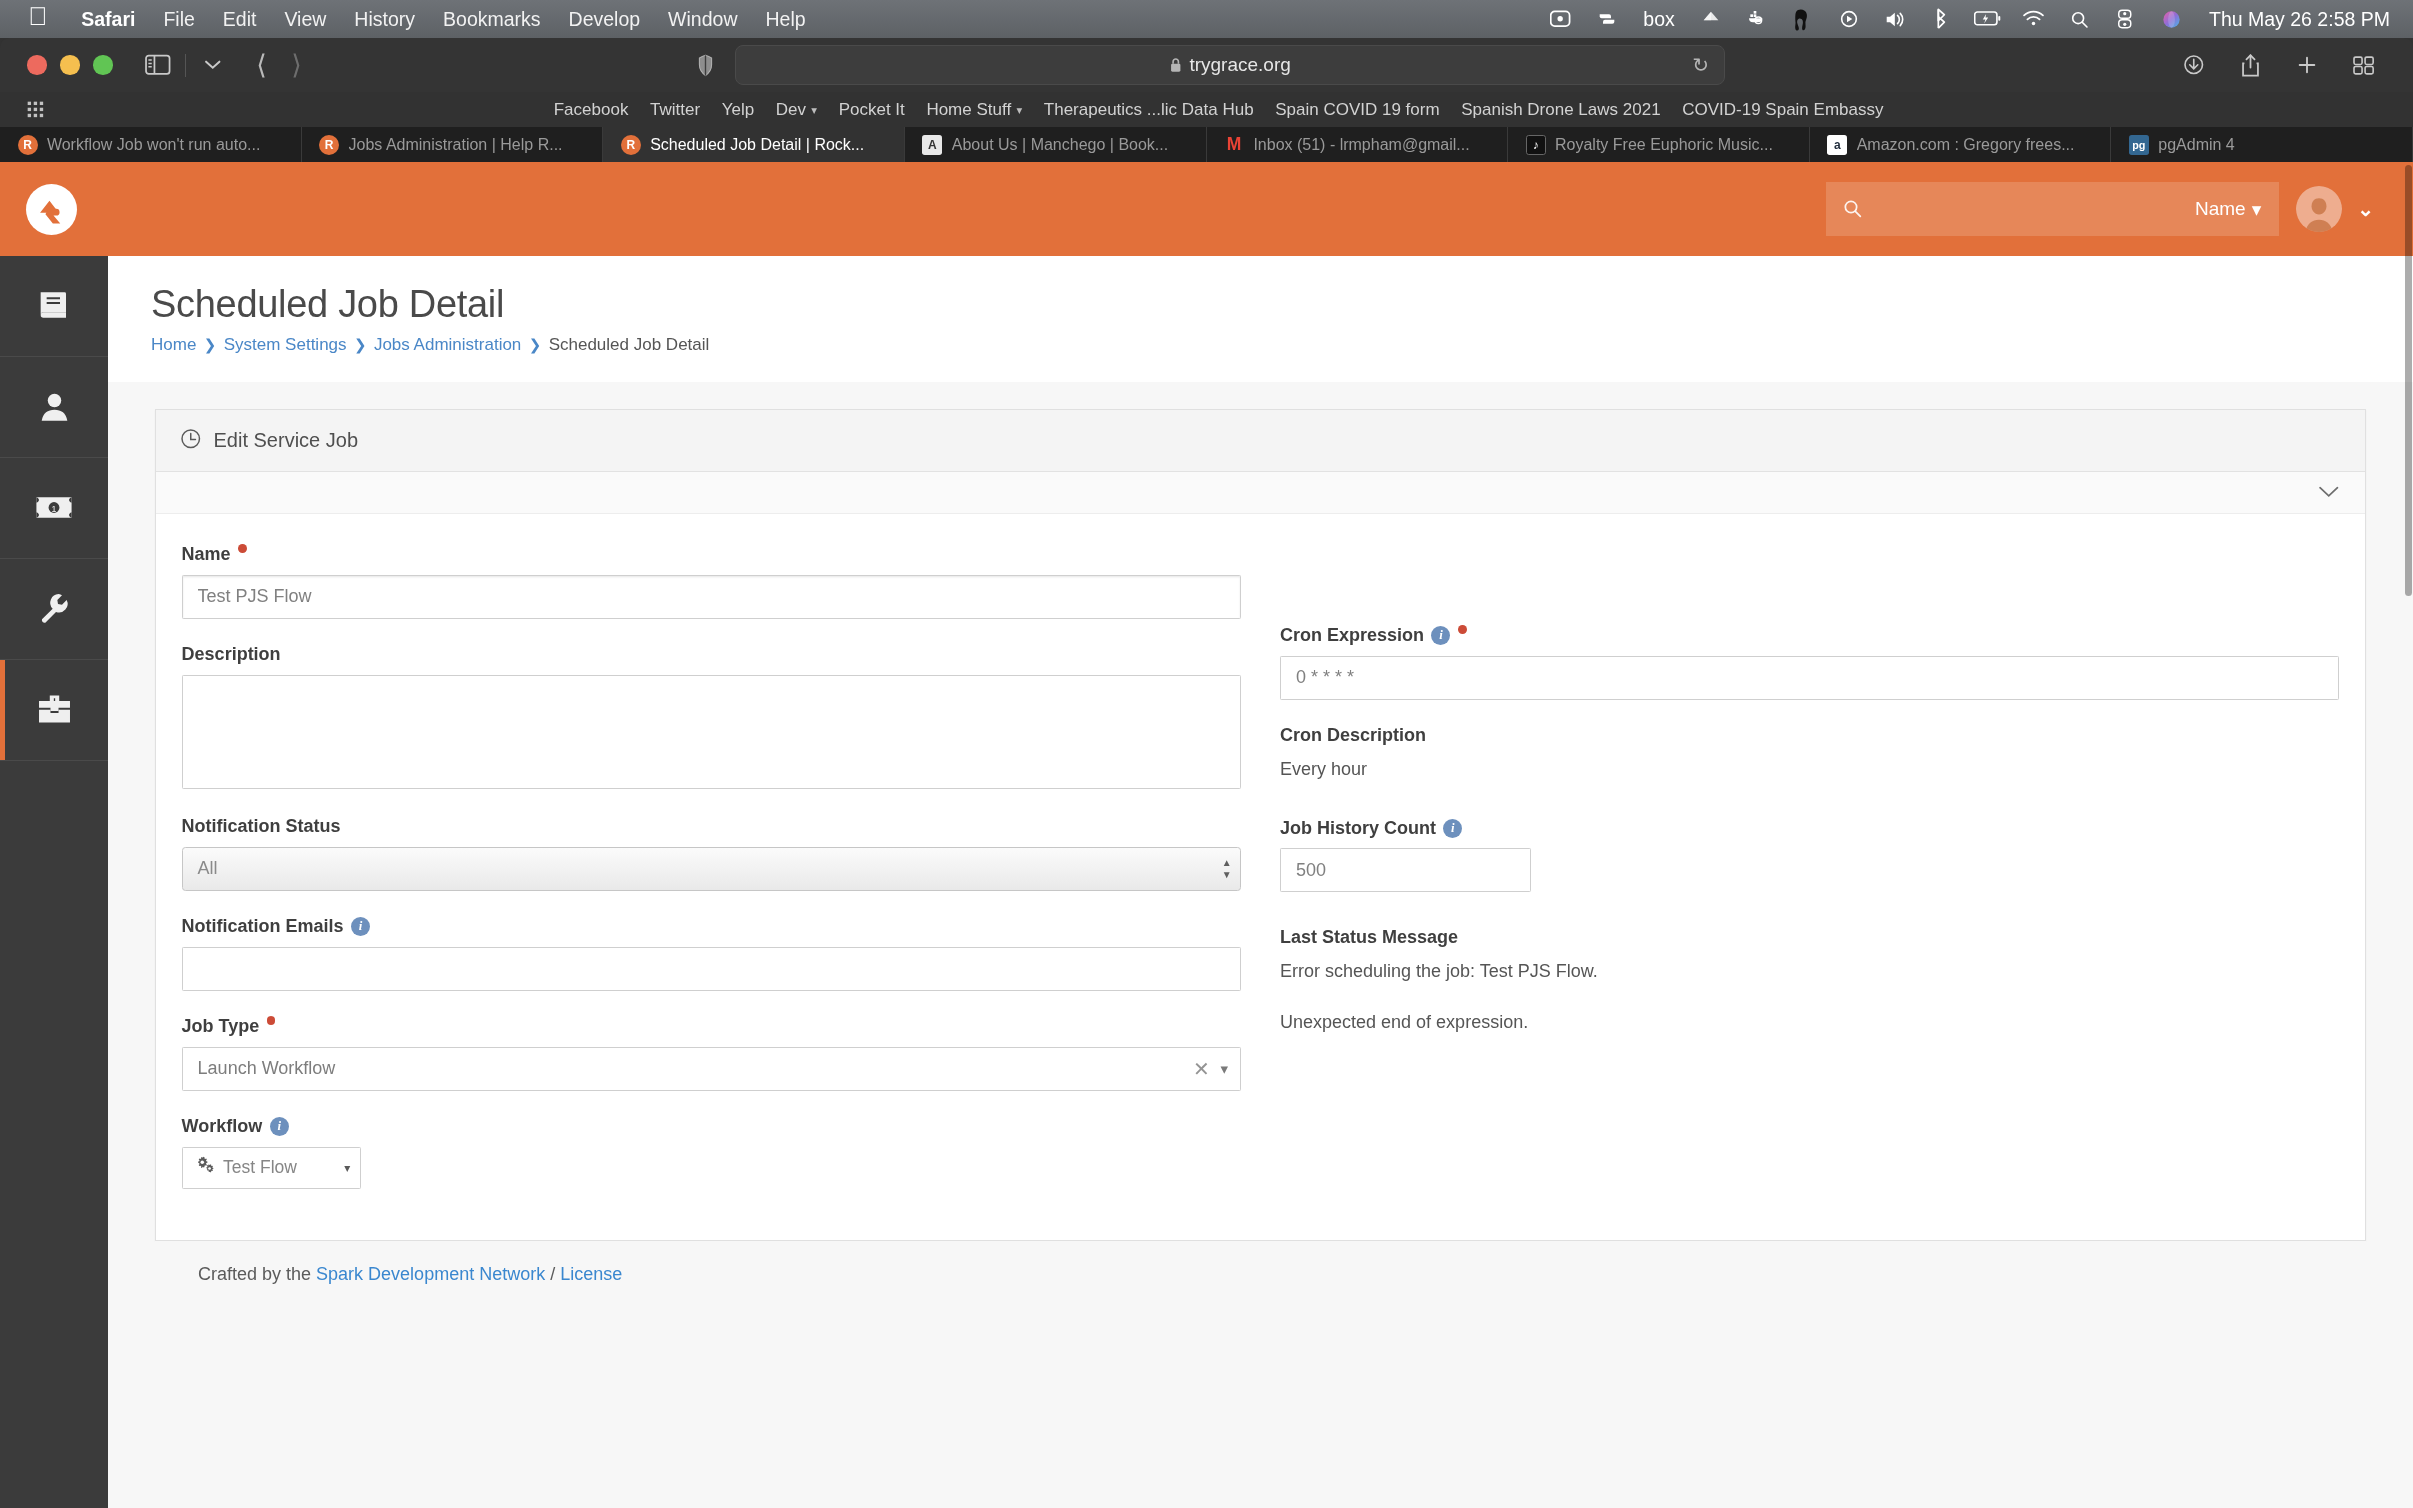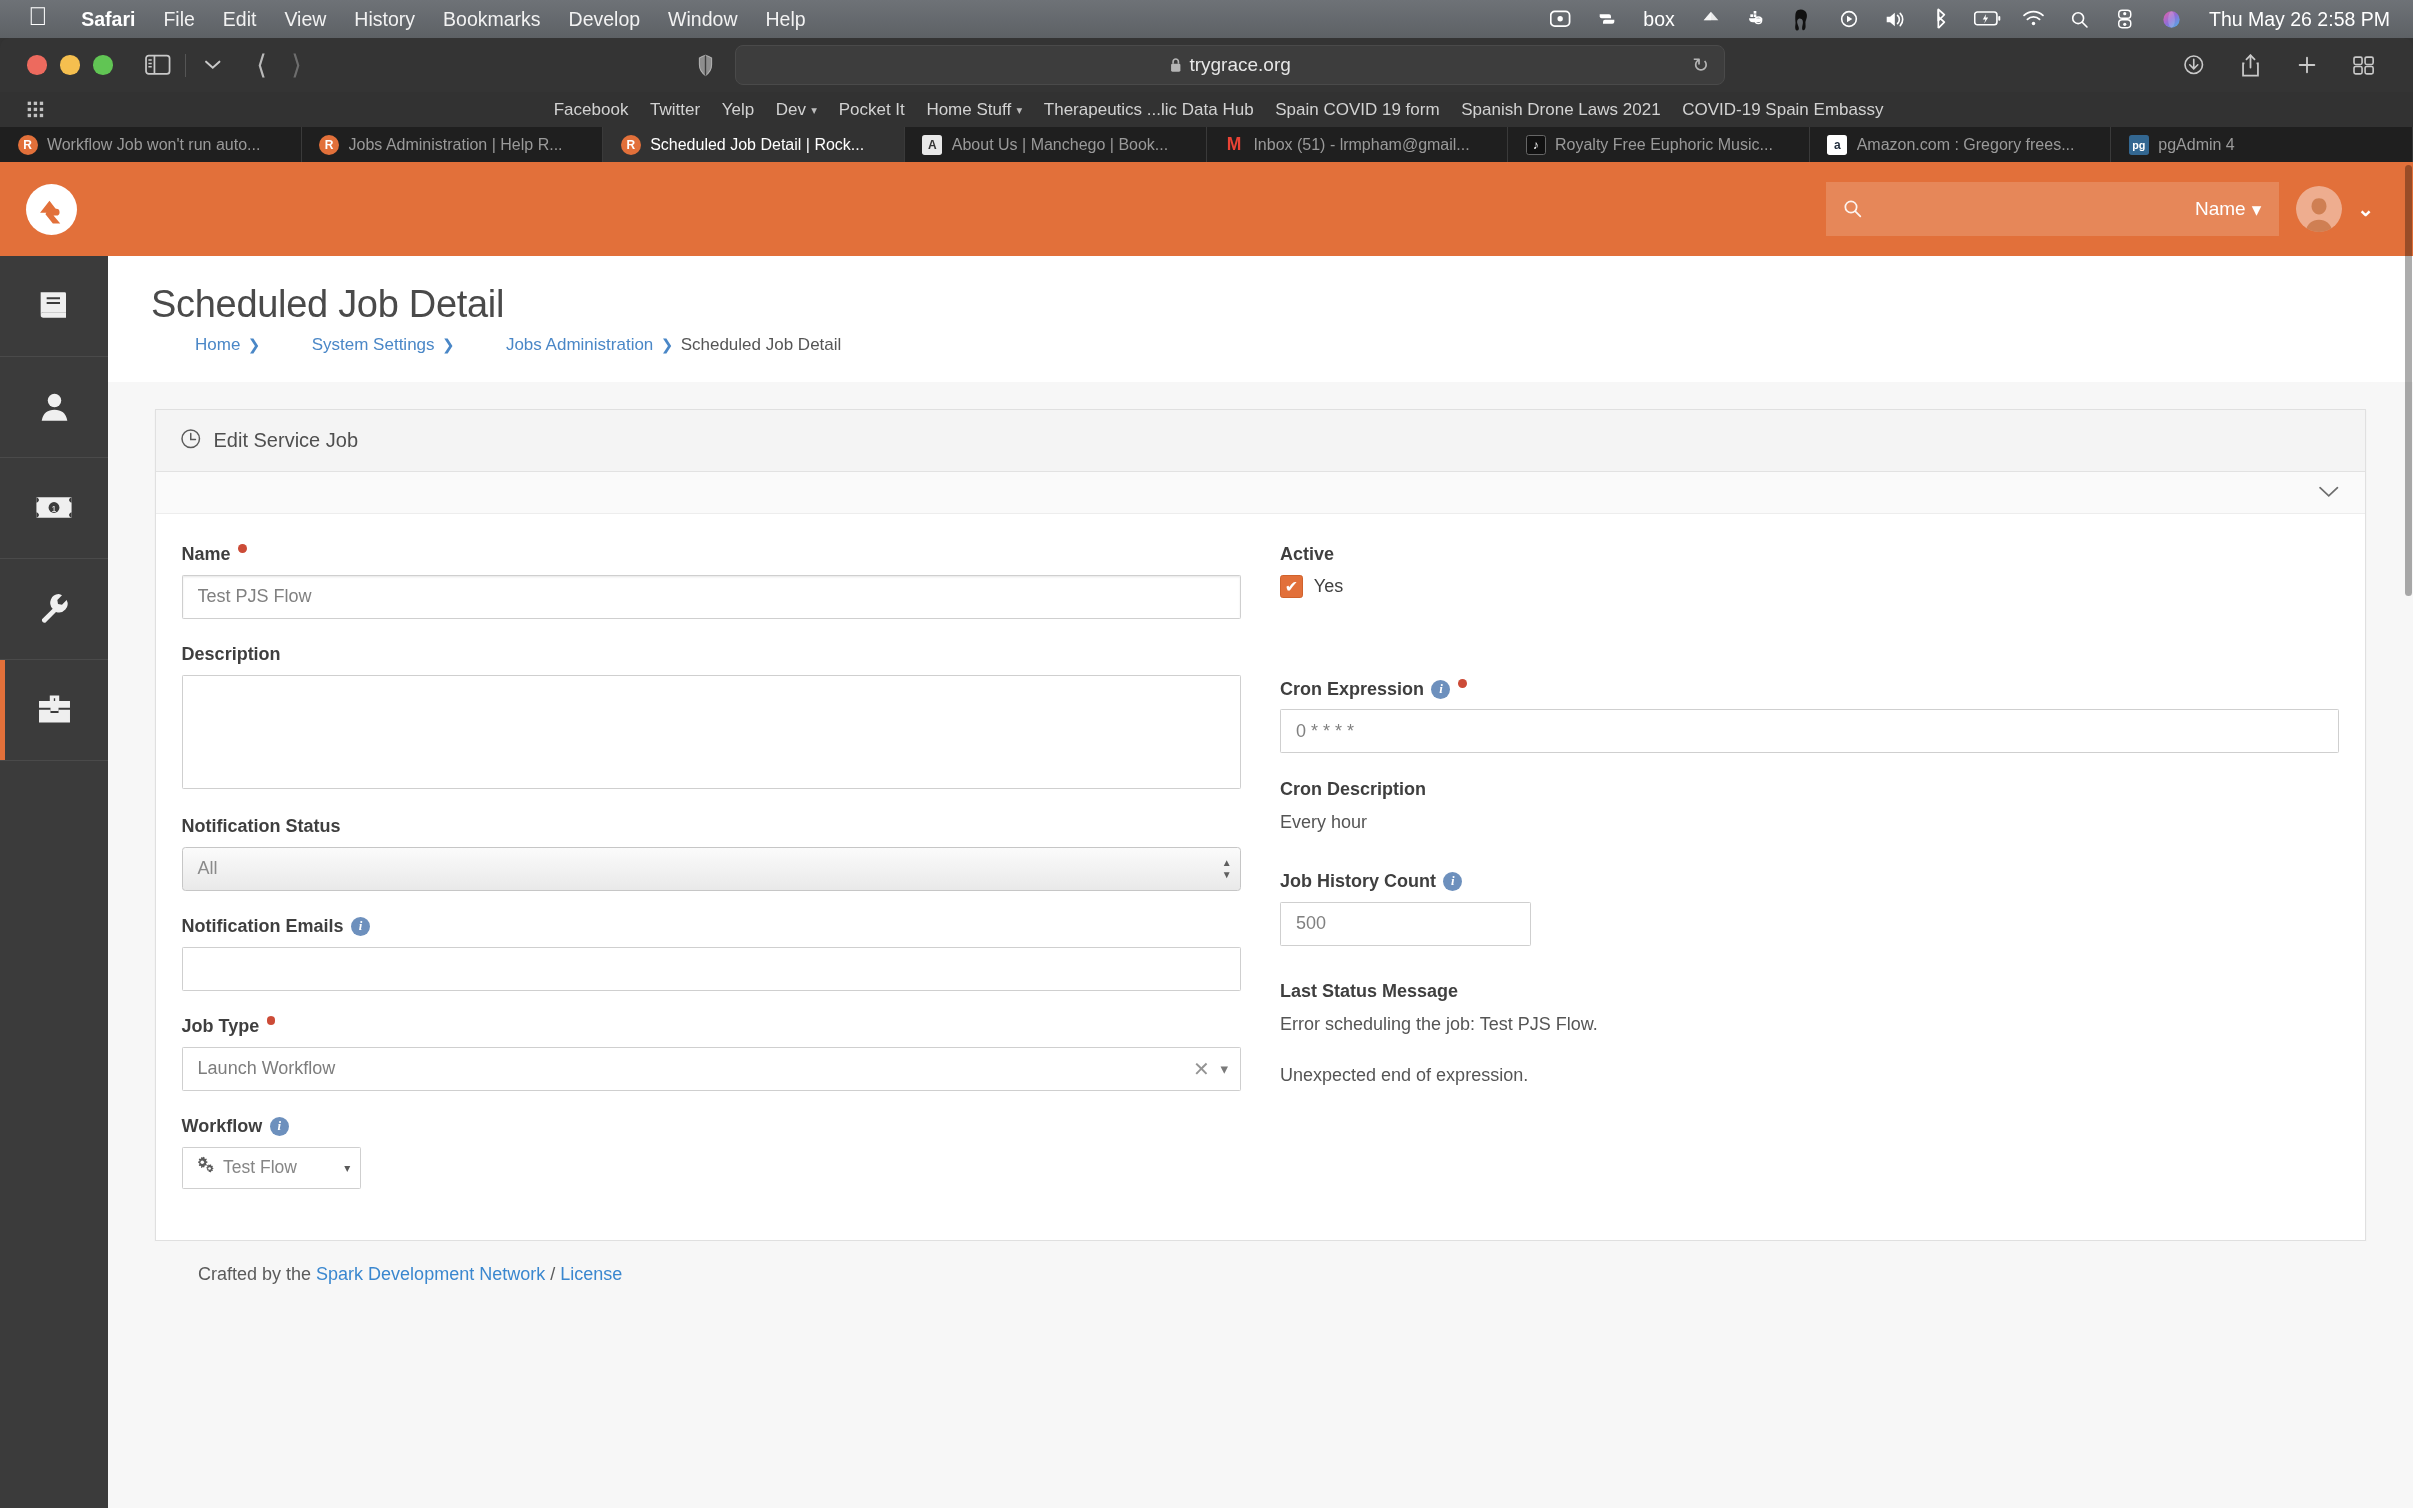--- a/index.html
+++ b/index.html
@@ -223,21 +223,21 @@
   .page-head { padding: 27px 0 0 43px; }
   .page-title {
     font-size: 38px; font-weight: 400; color: #4a4a4a;
     letter-spacing: -0.3px;
   }
   .crumbs {
     margin-top: 9.4px;
     font-size: 17px; color: #555;
     display: flex; align-items: center; gap: 7.4px;
   }
-  .crumbs a { color: #4a87c7; text-decoration: none; margin-left: 44px; }
+  .crumbs a { color: #4a87c7; text-decoration: none; }
   .crumbs .sep { color: #4a87c7; font-size: 15px; }
 
   .main-area {
     margin-top: 27px;
     background: #F7F7F7;
     flex: 1;
     padding: 27px 47px 0 47px;
     min-height: 0;
     position: relative;
   }
@@ -852,29 +852,20 @@
                       </span>
                       <span>Test Flow</span>
                       <span class="dd">▾</span>
                     </div>
                   </div>
 
                 </div>
 
                 <div class="col">
 
-                  <div class="fg">
-                    <label class="fl">
-                      <span>Active</span>
-                    </label>
-                    <div class="chk-row">
-                      <span class="chk">✔</span>
-                      <span class="chk-label">Yes</span>
-                    </div>
-                  </div>
 
                   <div class="fg" style="margin-top:81px">
                     <label class="fl">
                       <span>Cron Expression</span>
                       <span class="info-i">i</span>
                       <span class="req-dot"></span>
                     </label>
                     <input class="inp" type="text" value="0 * * * *" style="">
                   </div>
 

